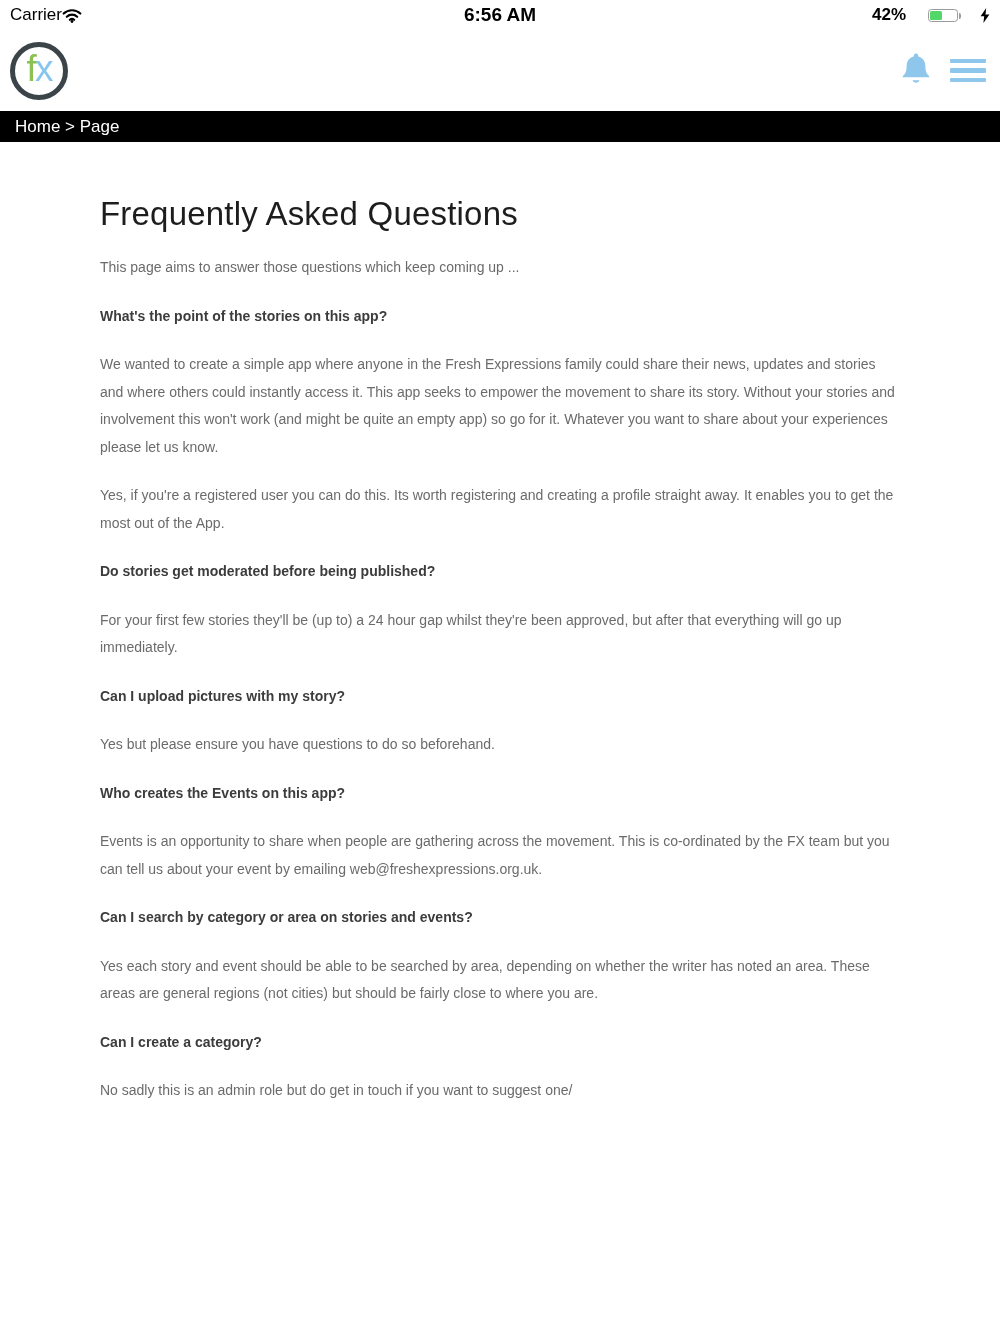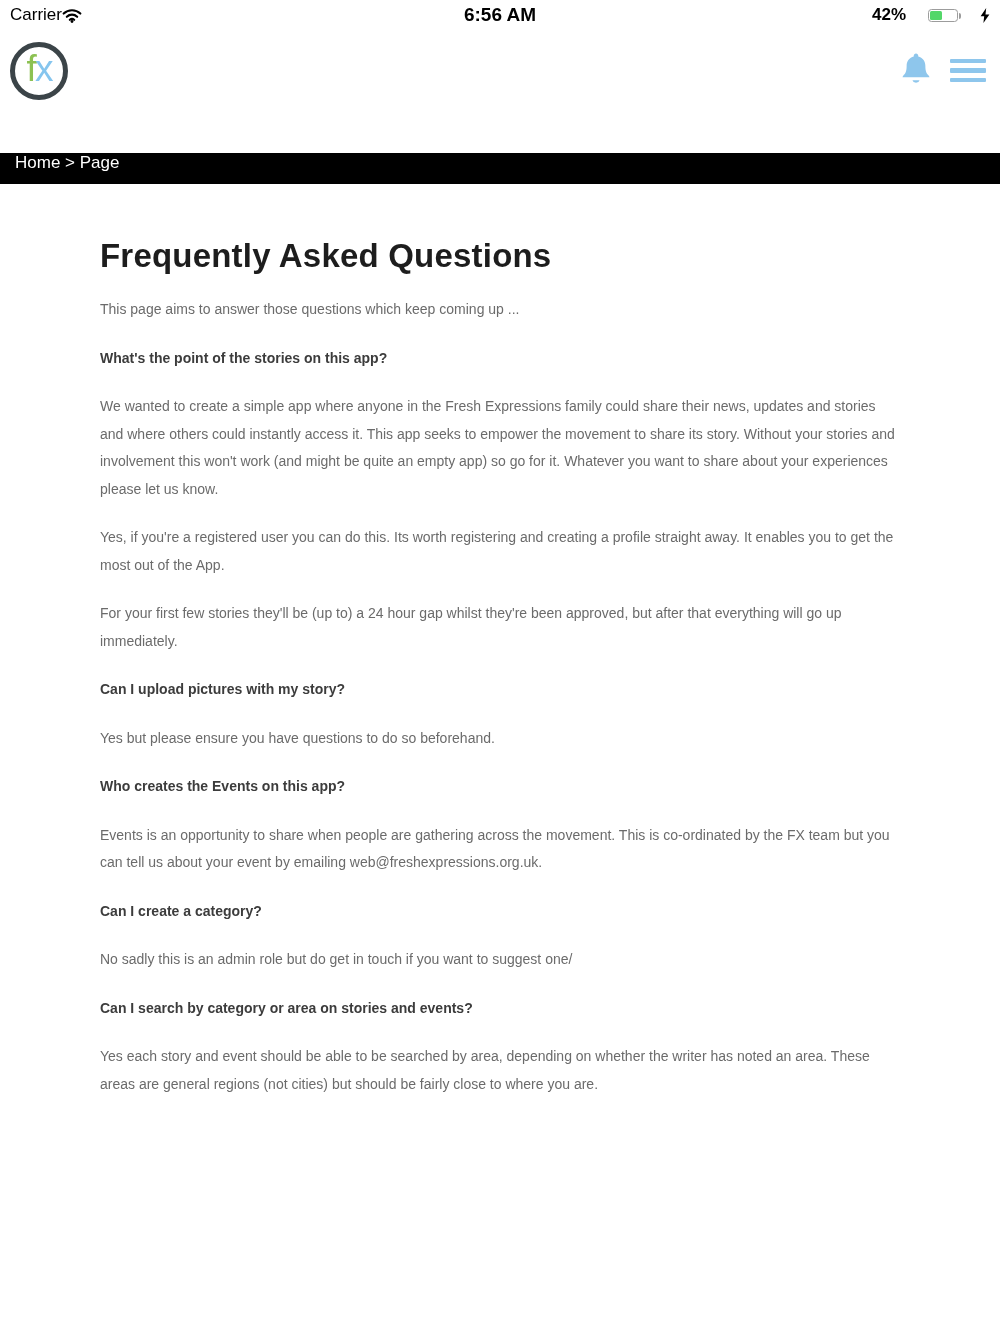--- a/index.html
+++ b/index.html
@@ -96,37 +96,36 @@
     display: block;
     width: 36px; height: 4.5px;
     border-radius: 1px;
   }
 
   
   .breadcrumb-bar {
     height: 31px;
     background: #000;
     display: flex;
-    align-items: flex-start;
+    align-items: center;
     padding: 0 15px;
-    margin-top: 42px;
   }
   .breadcrumb-text {
     color: #fff;
     font-size: 17px;
     cursor: pointer;
   }
 
   
   .content {
     padding: 53px 100px 80px 100px;
   }
   .page-title {
     font-size: 33px;
-    font-weight: 700;
+    font-weight: 400;
     color: #1d1d1d;
     letter-spacing: 0.2px;
   }
   .content p, .content h3 {
     font-size: 14px;
     line-height: 27.5px;
     margin: 21px 0;
     max-width: 800px;
   }
   .content p { color: #6b6b6b; font-weight: 400; }
@@ -198,38 +197,39 @@
   <div class="faq-item">
     <h3>What's the point of the stories on this app?</h3>
     <p>We wanted to create a simple app where anyone in the Fresh Expressions family could share their news, updates and stories and where others could instantly access it. This app seeks to empower the movement to share its story. Without your stories and involvement this won't work (and might be quite an empty app) so go for it. Whatever you want to share about your experiences please let us know.</p>
   </div>
 
   <div class="faq-item">
     <p>Yes, if you're a registered user you can do this. Its worth registering and creating a profile straight away. It enables you to get the most out of the App.</p>
   </div>
 
   <div class="faq-item">
+    <h3>Do stories get moderated before being published?</h3>
     <p>For your first few stories they'll be (up to) a 24 hour gap whilst they're been approved, but after that everything will go up immediately.</p>
   </div>
 
   <div class="faq-item">
     <h3>Can I upload pictures with my story?</h3>
     <p>Yes but please ensure you have questions to do so beforehand.</p>
   </div>
 
   <div class="faq-item">
     <h3>Who creates the Events on this app?</h3>
     <p>Events is an opportunity to share when people are gathering across the movement. This is co-ordinated by the FX team but you can tell us about your event by emailing web@freshexpressions.org.uk.</p>
   </div>
 
   <div class="faq-item">
+    <h3>Can I search by category or area on stories and events?</h3>
+    <p>Yes each story and event should be able to be searched by area, depending on whether the writer has noted an area. These areas are general regions (not cities) but should be fairly close to where you are.</p>
+  </div>
+
+  <div class="faq-item">
     <h3>Can I create a category?</h3>
     <p>No sadly this is an admin role but do get in touch if you want to suggest one/</p>
   </div>
-
-  <div class="faq-item">
-    <h3>Can I search by category or area on stories and events?</h3>
-    <p>Yes each story and event should be able to be searched by area, depending on whether the writer has noted an area. These areas are general regions (not cities) but should be fairly close to where you are.</p>
-  </div>
 </div>
 
 
 </div>
 
 </body></html>

